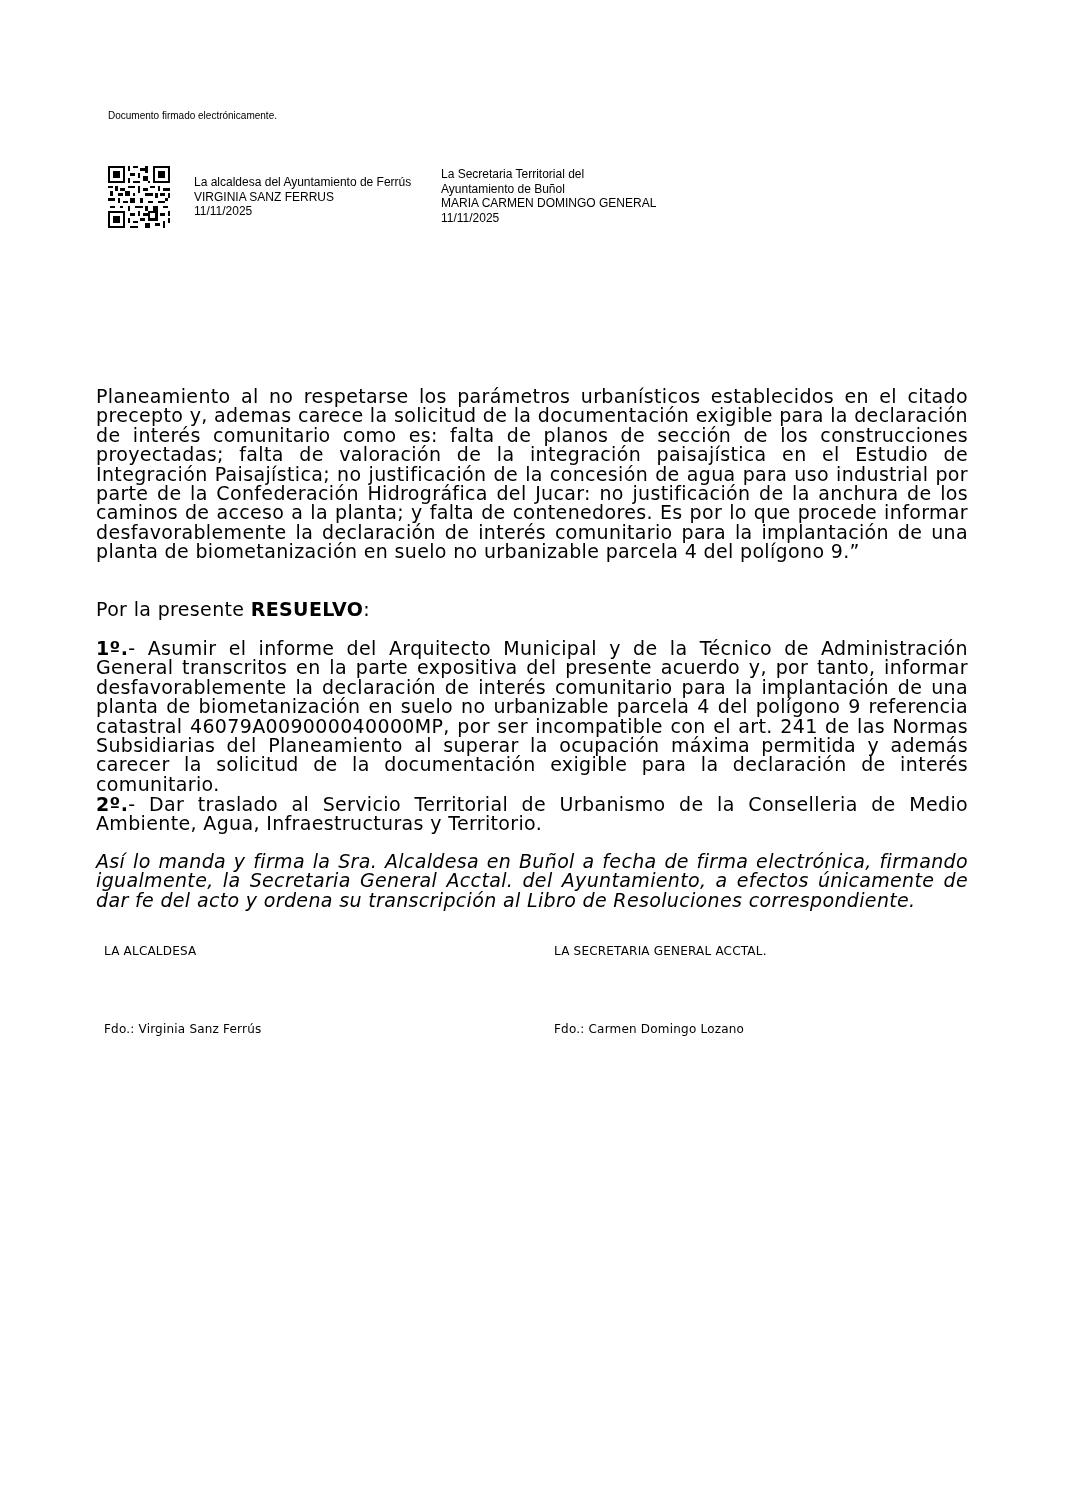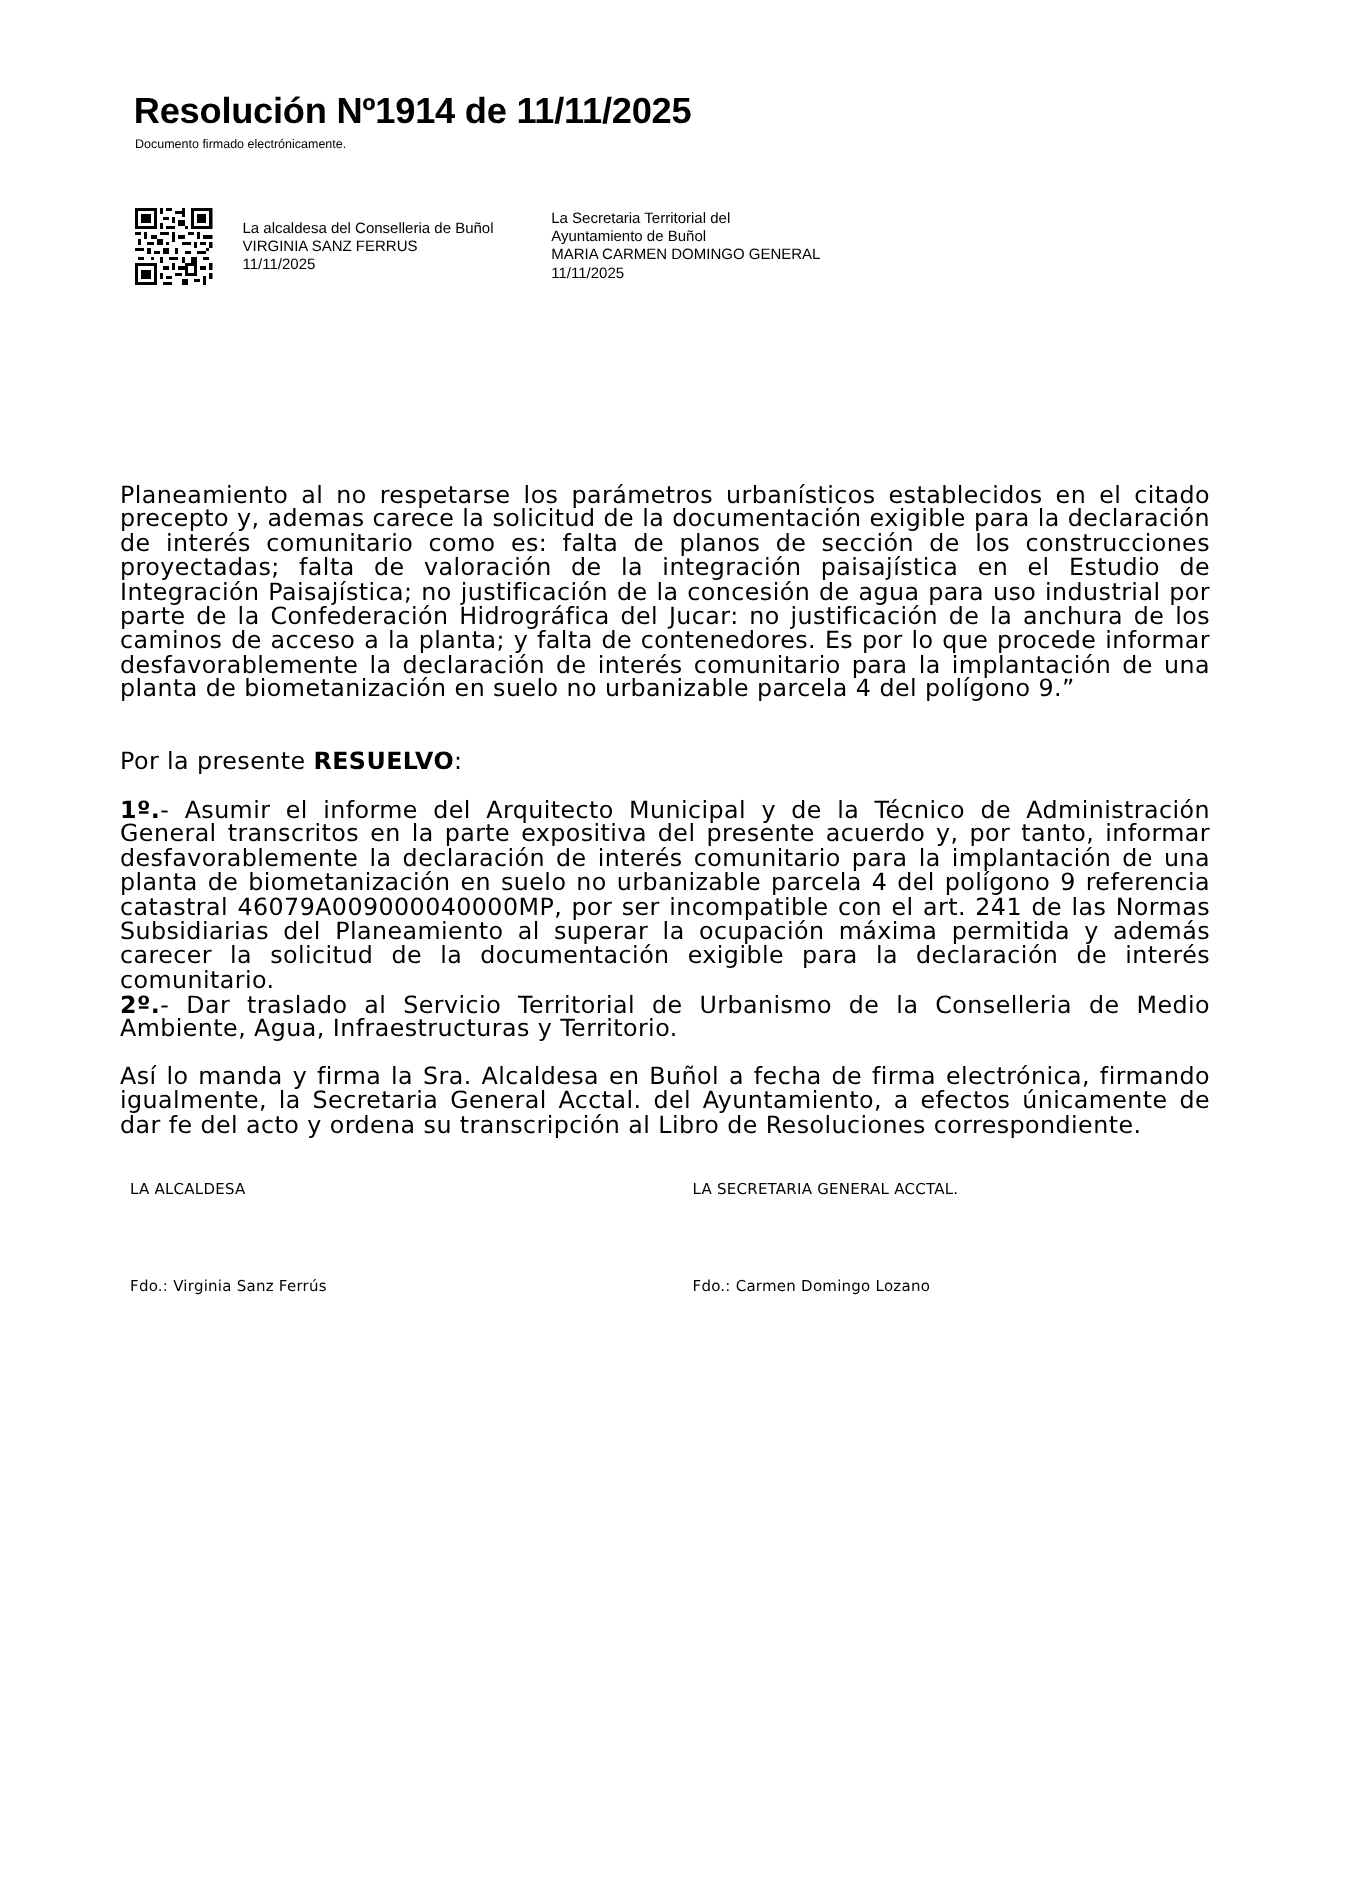--- a/index.html
+++ b/index.html
@@ -13,35 +13,34 @@
   .sig { position: absolute; font-family: "Liberation Sans", sans-serif; font-size: 12px; line-height: 14.5px; }
   .sig div { white-space: nowrap; }
   .sig1 { left: 194px; top: 175px; }
   .sig2 { left: 441px; top: 167px; }
 
   .body-text { position: absolute; left: 96px; width: 872px; font-family: "DejaVu Sans", sans-serif; font-size: 19px; line-height: 19.4px; text-align: justify; letter-spacing: 0.35px; margin: 0; }
   .p1 { top: 387px; }
   .p2 { top: 600px; }
   .p3 { top: 639px; }
   .p4 { top: 795px; }
-  .p5 { top: 852px; }
+  .p5 { top: 852px; font-style: italic; }
   .body-text b { font-weight: bold; }
 
   .signer { position: absolute; font-family: "DejaVu Sans", sans-serif; font-size: 12px; letter-spacing: 0.2px; white-space: nowrap; }
   .s1-role { left: 104px; top: 944px; }
   .s2-role { left: 554px; top: 944px; text-align: right; }
   .s1-name { left: 104px; top: 1022px; }
   .s2-name { left: 554px; top: 1022px; }
 </style>
 </head>
 <body>
 
 <div class="page">
 
-  <h1 class="title">Resolución Nº1914 de 11/11/2025</h1>
   <p class="subtitle">Documento firmado electrónicamente.</p>
 
   <svg class="qr" viewBox="0 0 25 25" shape-rendering="crispEdges">
     <rect x="0" y="0" width="25" height="25" fill="#fff"></rect>
     <g fill="#000">
 
       <path d="M0 0h7v7h-7z M1 1v5h5v-5z" fill-rule="evenodd"></path>
       <rect x="2" y="2" width="3" height="3"></rect>
       <path d="M18 0h7v7h-7z M19 1v5h5v-5z" fill-rule="evenodd"></path>
       <rect x="20" y="2" width="3" height="3"></rect>
@@ -102,21 +101,21 @@
         <rect x="13" y="21" width="2" height="1"></rect>
         <rect x="15" y="23" width="2" height="2"></rect>
       <rect x="9" y="24" width="3" height="1"></rect>
         <rect x="19" y="23" width="2" height="1"></rect>
         <rect x="22" y="22" width="1" height="3"></rect>
         <rect x="24" y="21" width="1" height="2"></rect>
     </g>
   </svg>
 
   <div class="sig sig1">
-    <div>La alcaldesa del  Conselleria de Buñol</div>
+    <div>La alcaldesa del  Ayuntamiento de Ferrús</div>
     <div>VIRGINIA SANZ FERRUS</div>
     <div>11/11/2025</div>
   </div>
 
   <div class="sig sig2">
     <div>La Secretaria Territorial del</div>
     <div>Ayuntamiento de Buñol</div>
     <div>MARIA CARMEN DOMINGO GENERAL</div>
     <div>11/11/2025</div>
   </div>

